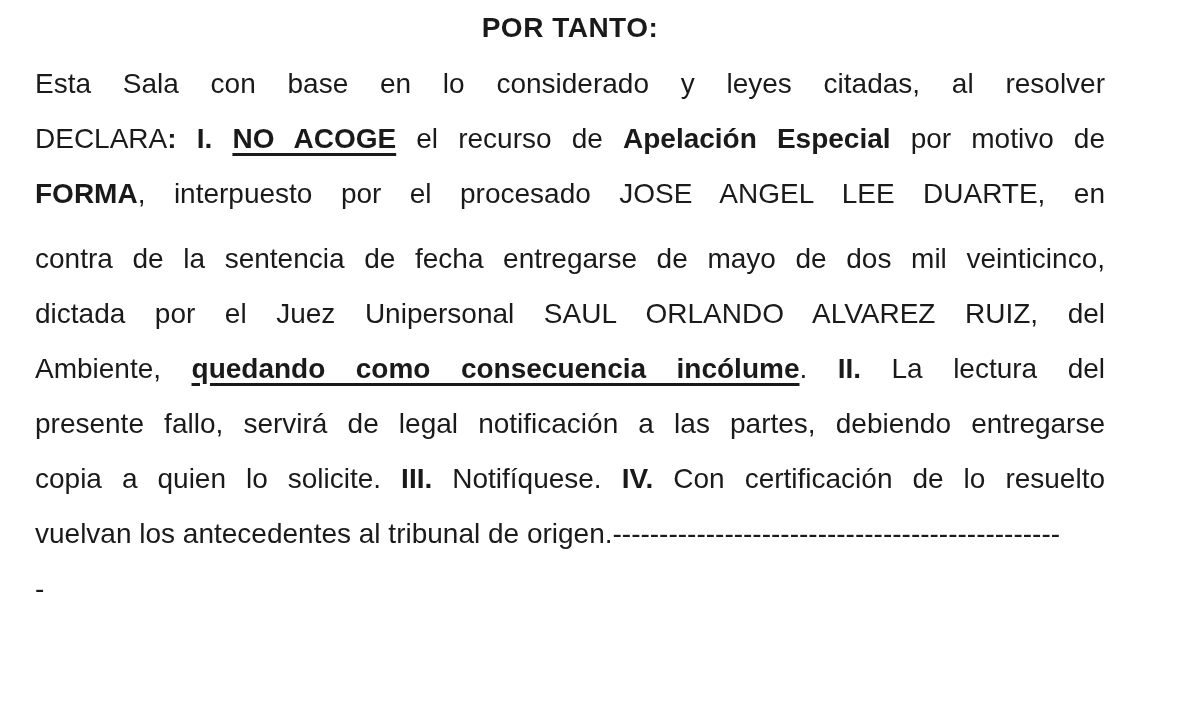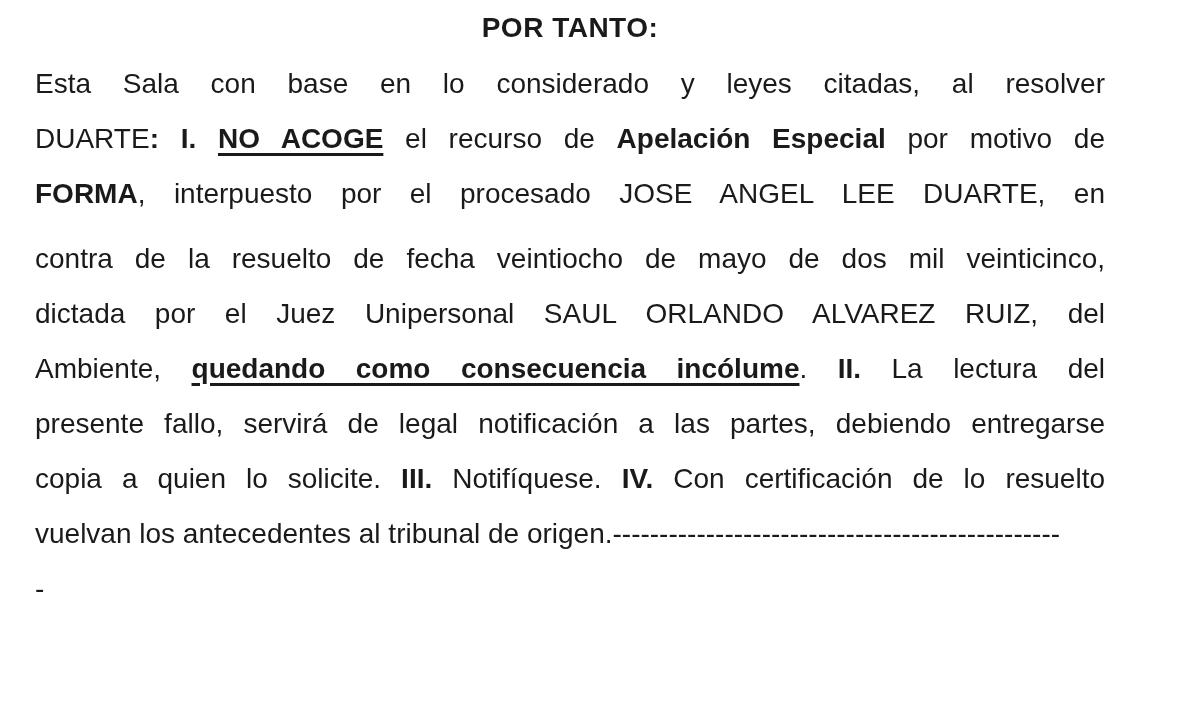--- a/index.html
+++ b/index.html
@@ -52,23 +52,23 @@
     margin-top: 39px;
   }
 </style>
 </head>
 <body>
 
 <div class="page">
   <div class="doc-title">POR TANTO:</div>
   <div class="doc-body">
       <div class="line"><span>Esta Sala con base en lo considerado y leyes citadas, al resolver</span></div>
-      <div class="line"><span>DUARTE</span><span class="run-b">: </span><span class="run-b">I. </span><span class="run-b run-u">NO ACOGE</span><span> el recurso de </span><span class="run-b">Apelación Especial</span><span> por motivo de</span></div>
+      <div class="line"><span>DECLARA</span><span class="run-b">: </span><span class="run-b">I. </span><span class="run-b run-u">NO ACOGE</span><span> el recurso de </span><span class="run-b">Apelación Especial</span><span> por motivo de</span></div>
       <div class="line"><span class="run-b">FORMA</span><span>, interpuesto por el procesado JOSE ANGEL LEE DUARTE, en</span></div>
-      <div class="line gap"><span>contra de la resuelto de fecha veintiocho de mayo de dos mil veinticinco,</span></div>
+      <div class="line gap"><span>contra de la sentencia de fecha entregarse de mayo de dos mil veinticinco,</span></div>
       <div class="line"><span>dictada por el Juez Unipersonal SAUL ORLANDO ALVAREZ RUIZ, del</span></div>
       <div class="line"><span>Ambiente, </span><span class="run-b run-u">quedando como consecuencia incólume</span><span>. </span><span class="run-b">II.</span><span> La lectura del</span></div>
       <div class="line"><span>presente fallo, servirá de legal notificación a las partes, debiendo entregarse</span></div>
       <div class="line"><span>copia a quien lo solicite. </span><span class="run-b">III.</span><span> Notifíquese. </span><span class="run-b">IV.</span><span> Con certificación de lo resuelto</span></div>
       <div class="line last-left"><span>vuelvan los antecedentes al tribunal de origen.------------------------------------------------</span></div>
       <div class="line last-left"><span>-</span></div>
     </div>
 </div>
 
 </body></html>

